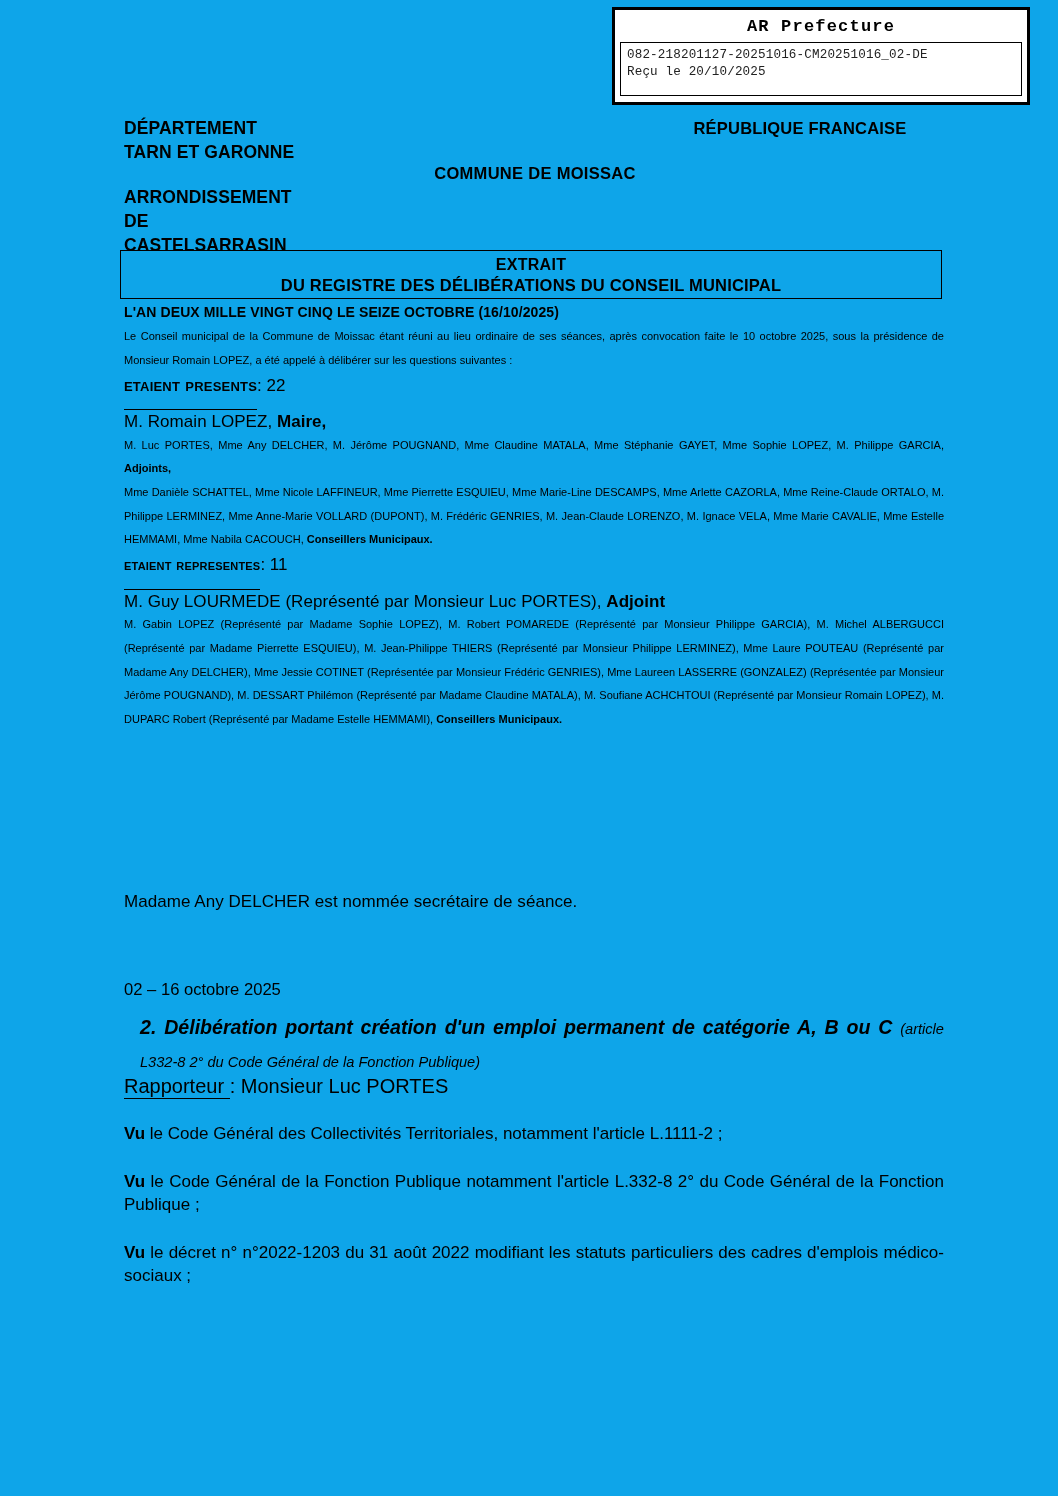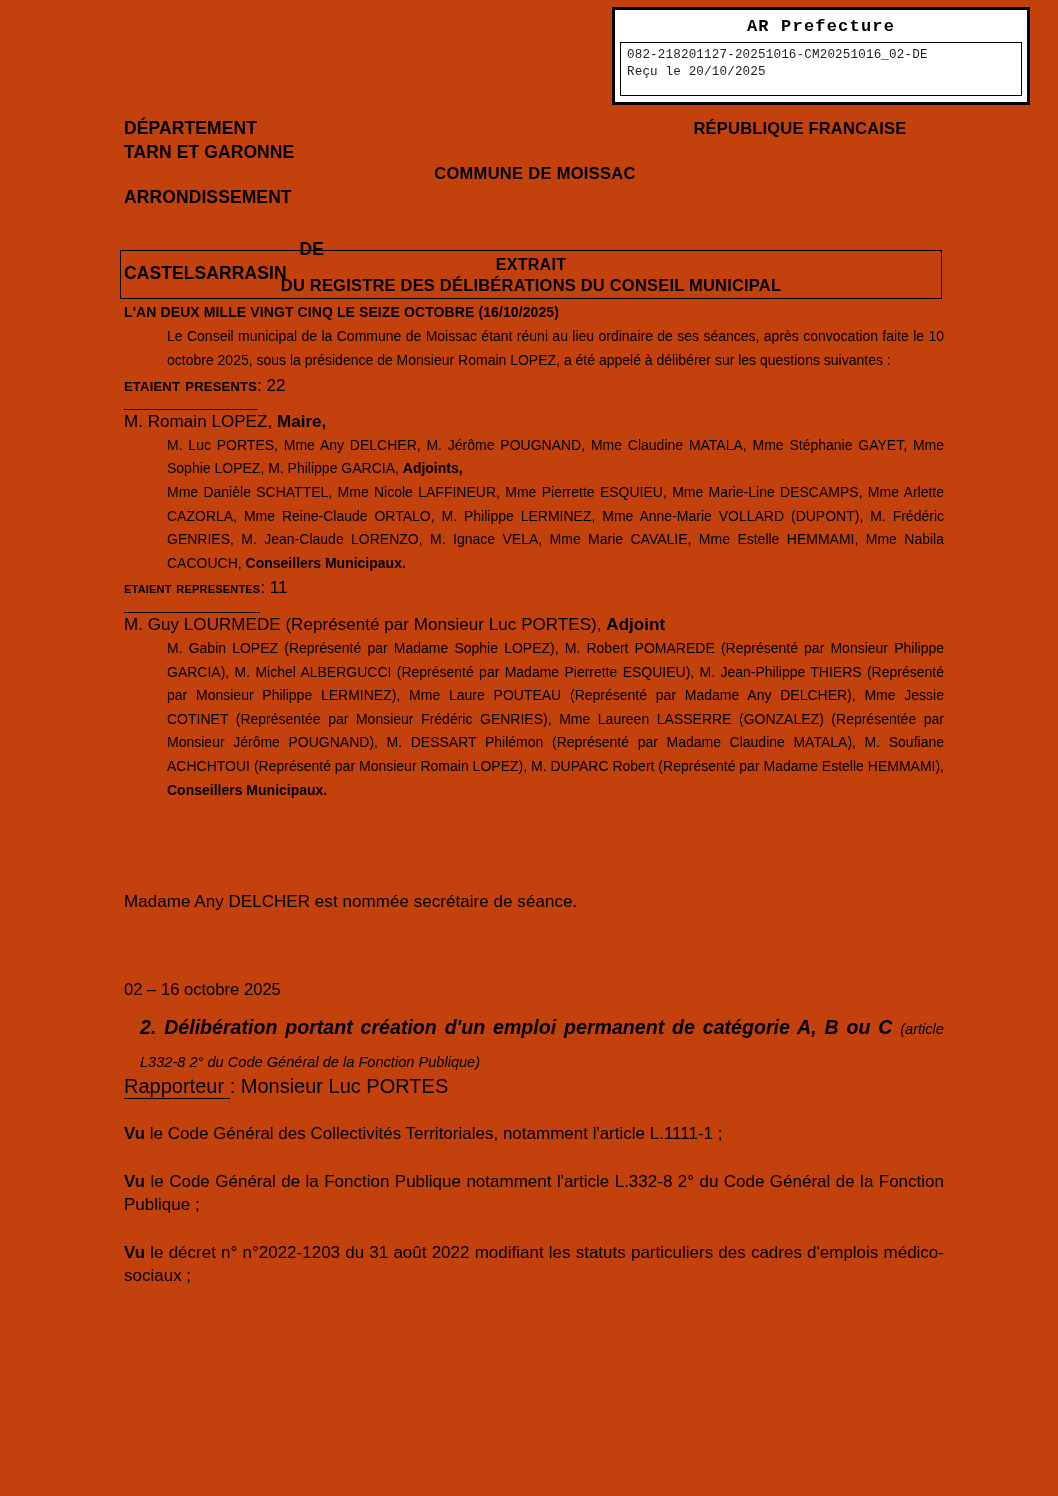--- a/index.html
+++ b/index.html
@@ -8,21 +8,21 @@
     background: #ffffff;
   }
   body {
     font-family: "Liberation Sans", sans-serif;
     color: #000000;
   }
   .page {
     position: relative;
     width: 1058px;
     height: 1496px;
-    background: #c2410c;
+    background: #0ea5e9;
     overflow: hidden;
   }
 
   
   .ar-stamp {
     position: absolute;
     left: 612px;
     top: 7px;
     width: 418px;
     border: 3px solid #000;
@@ -62,21 +62,21 @@
   .arrond {
     position: absolute;
     left: 124px;
     top: 186px;
     font-size: 17.5px;
     font-weight: bold;
     line-height: 1.37;
     letter-spacing: 0.1px;
     width: 200px;
   }
-  .arrond .ctr { display: block; text-align: right; margin-top: 28px; }
+  .arrond .ctr { display: block; text-align: left; }
   .arrond .lft { display: block; text-align: left; }
 
   .republique {
     position: absolute;
     left: 600px;
     top: 119px;
     width: 400px;
     text-align: center;
     font-size: 16.5px;
     font-weight: bold;
@@ -132,25 +132,24 @@
   .bold { font-weight: bold; }
 
   .anline {
     font-size: 14px;
     font-weight: bold;
     line-height: 25px;
     letter-spacing: 0.1px;
   }
 
   .para {
-    font-size: 14px;
+    font-size: 11px;
     line-height: 23.6px;
     text-align: justify;
     text-align-last: left;
-    margin-left: 43px;
   }
 
   
   .sclabel {
     display: inline-block;
     font-weight: bold;
     font-variant: small-caps;
     text-transform: lowercase;
     border-bottom: 1.6px solid #000;
     padding-bottom: 12px;
@@ -281,18 +280,18 @@
 
   <div class="secretary">Madame Any DELCHER est nommée secrétaire de séance.</div>
 
   <div class="delib-date">02 – 16 octobre 2025</div>
 
   <div class="delib-title"><span>2.</span> <span>Délibération portant création d'un emploi permanent de catégorie A, B ou C</span> <span class="sub">(article L332-8 2° du Code Général de la Fonction Publique)</span></div>
 
   <div class="rapporteur"><span class="u">Rapporteur </span><span>: Monsieur Luc PORTES</span></div>
 
   <div class="vu-block">
-    <div class="vu"><span class="bold">Vu</span><span> le Code Général des Collectivités Territoriales, notamment l'article L.1111-1 ;</span></div>
+    <div class="vu"><span class="bold">Vu</span><span> le Code Général des Collectivités Territoriales, notamment l'article L.1111-2 ;</span></div>
     <div class="vu"><span class="bold">Vu</span><span> le Code Général de la Fonction Publique notamment l'article L.332-8 2° du Code Général de la Fonction Publique ;</span></div>
     <div class="vu"><span class="bold">Vu</span><span> le décret n° n°2022-1203 du 31 août 2022 modifiant les statuts particuliers des cadres d'emplois médico-sociaux ;</span></div>
   </div>
 
 </div>
 
 </body></html>

